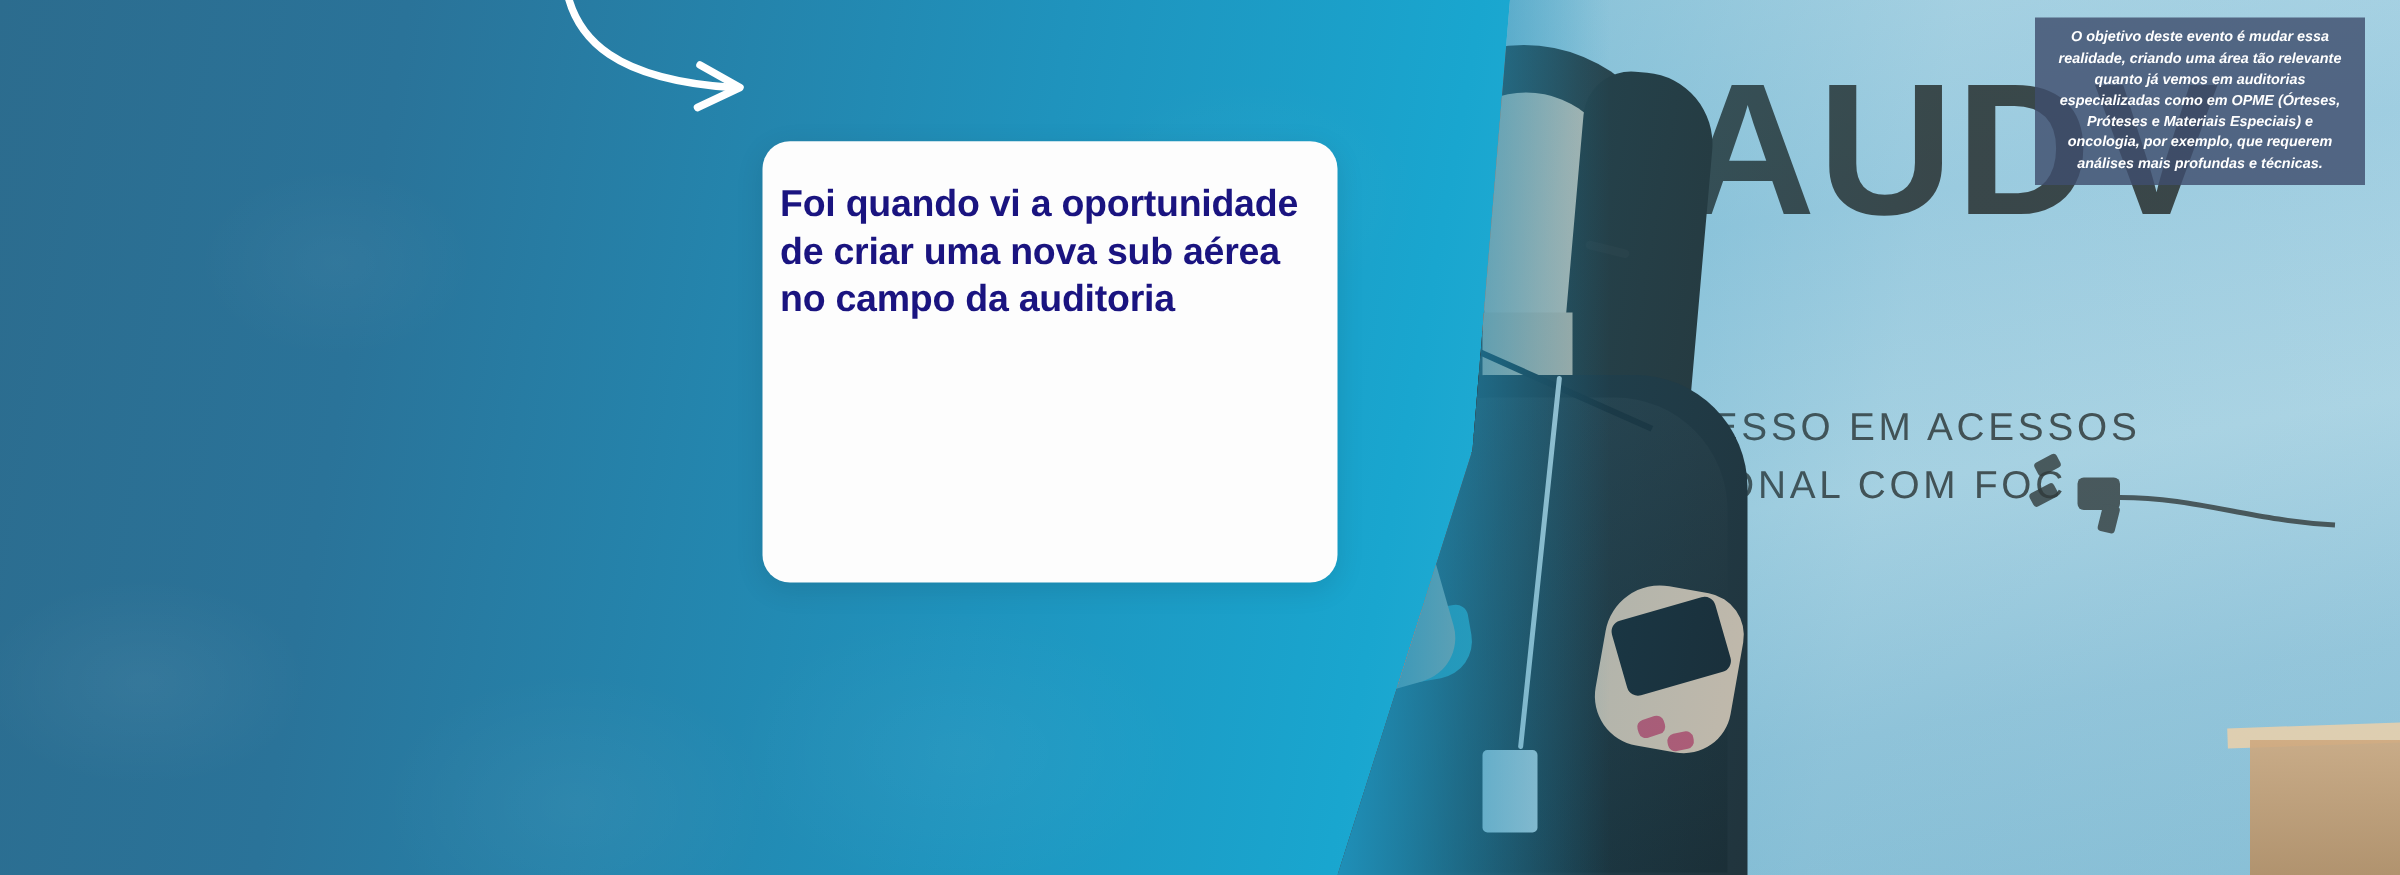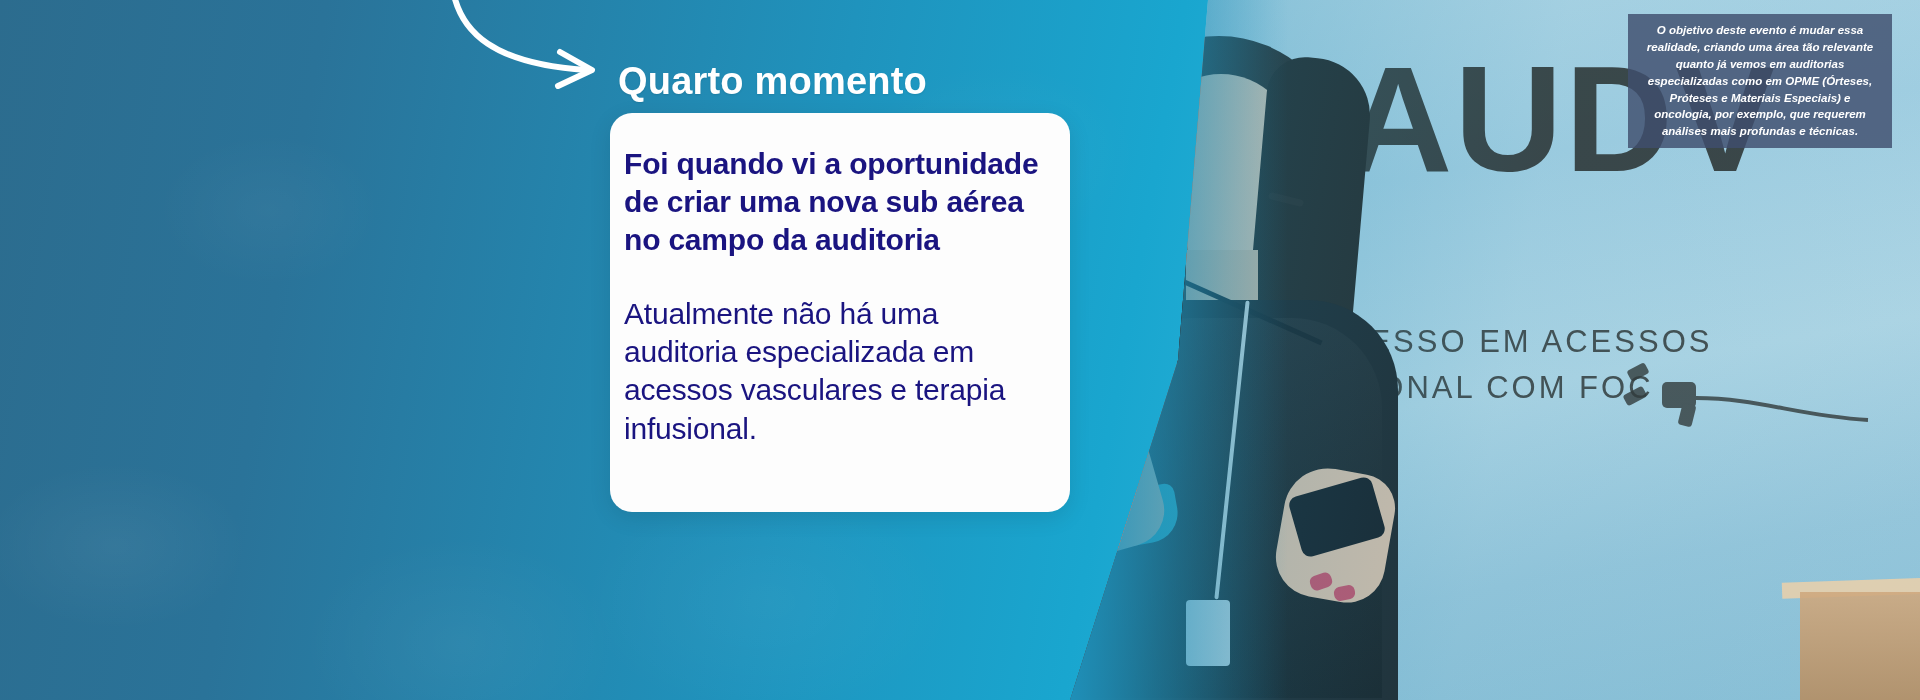--- a/index.html
+++ b/index.html
@@ -30,21 +30,21 @@
   
   .heading{
     position:absolute;left:618px;top:60px;
     font-size:38px;font-weight:bold;color:#ffffff;
     letter-spacing:.2px;white-space:nowrap;
     text-shadow:0 1px 2px rgba(0,0,0,.10);
   }
 
   
   .card{
-    position:absolute;left:610px;top:113px;width:460px;height:399px;
+    position:absolute;left:610px;top:113px;width:460px;height:353px;
     background:#fdfdfd;border-radius:22px;
     box-shadow:0 6px 22px rgba(0,0,0,.10);
     padding:32px 0 0 0;box-sizing:border-box;
   }
   .card-inner{padding:0 22px 0 14px;}
   .card p{margin:0;color:#1a1480;}
   .card .lead{
     font-size:30px;font-weight:bold;line-height:1.27;
     letter-spacing:-.2px;
   }
@@ -177,26 +177,24 @@
 
 <div class="slide">
 
   <div class="tex"></div>
 
   <svg class="arrow" viewBox="0 0 240 120" fill="none" xmlns="http://www.w3.org/2000/svg">
     <path d="M52 -6 C 58 44, 96 74, 186 80" stroke="#ffffff" stroke-width="6" stroke-linecap="round" fill="none"></path>
     <path d="M160 62 L 192 80 L 158 96" stroke="#ffffff" stroke-width="6" stroke-linecap="round" stroke-linejoin="round" fill="none"></path>
   </svg>
 
-  <div class="heading">Quarto momento</div>
 
   <div class="card">
     <div class="card-inner">
       <p class="lead">Foi quando vi a oportunidade de criar uma nova sub aérea no campo da auditoria</p>
-      <p class="body">Atualmente não há uma auditoria especializada em acessos vasculares e terapia infusional.</p>
     </div>
   </div>
 
   <div class="photo">
     <div class="banner"></div>
     <div class="bannerText">
       <div class="bt-logo">AUDV</div>
       <div class="bt-l1">RESSO EM ACESSOS</div>
       <div class="bt-l2">SIONAL COM FOC</div>
     </div>

